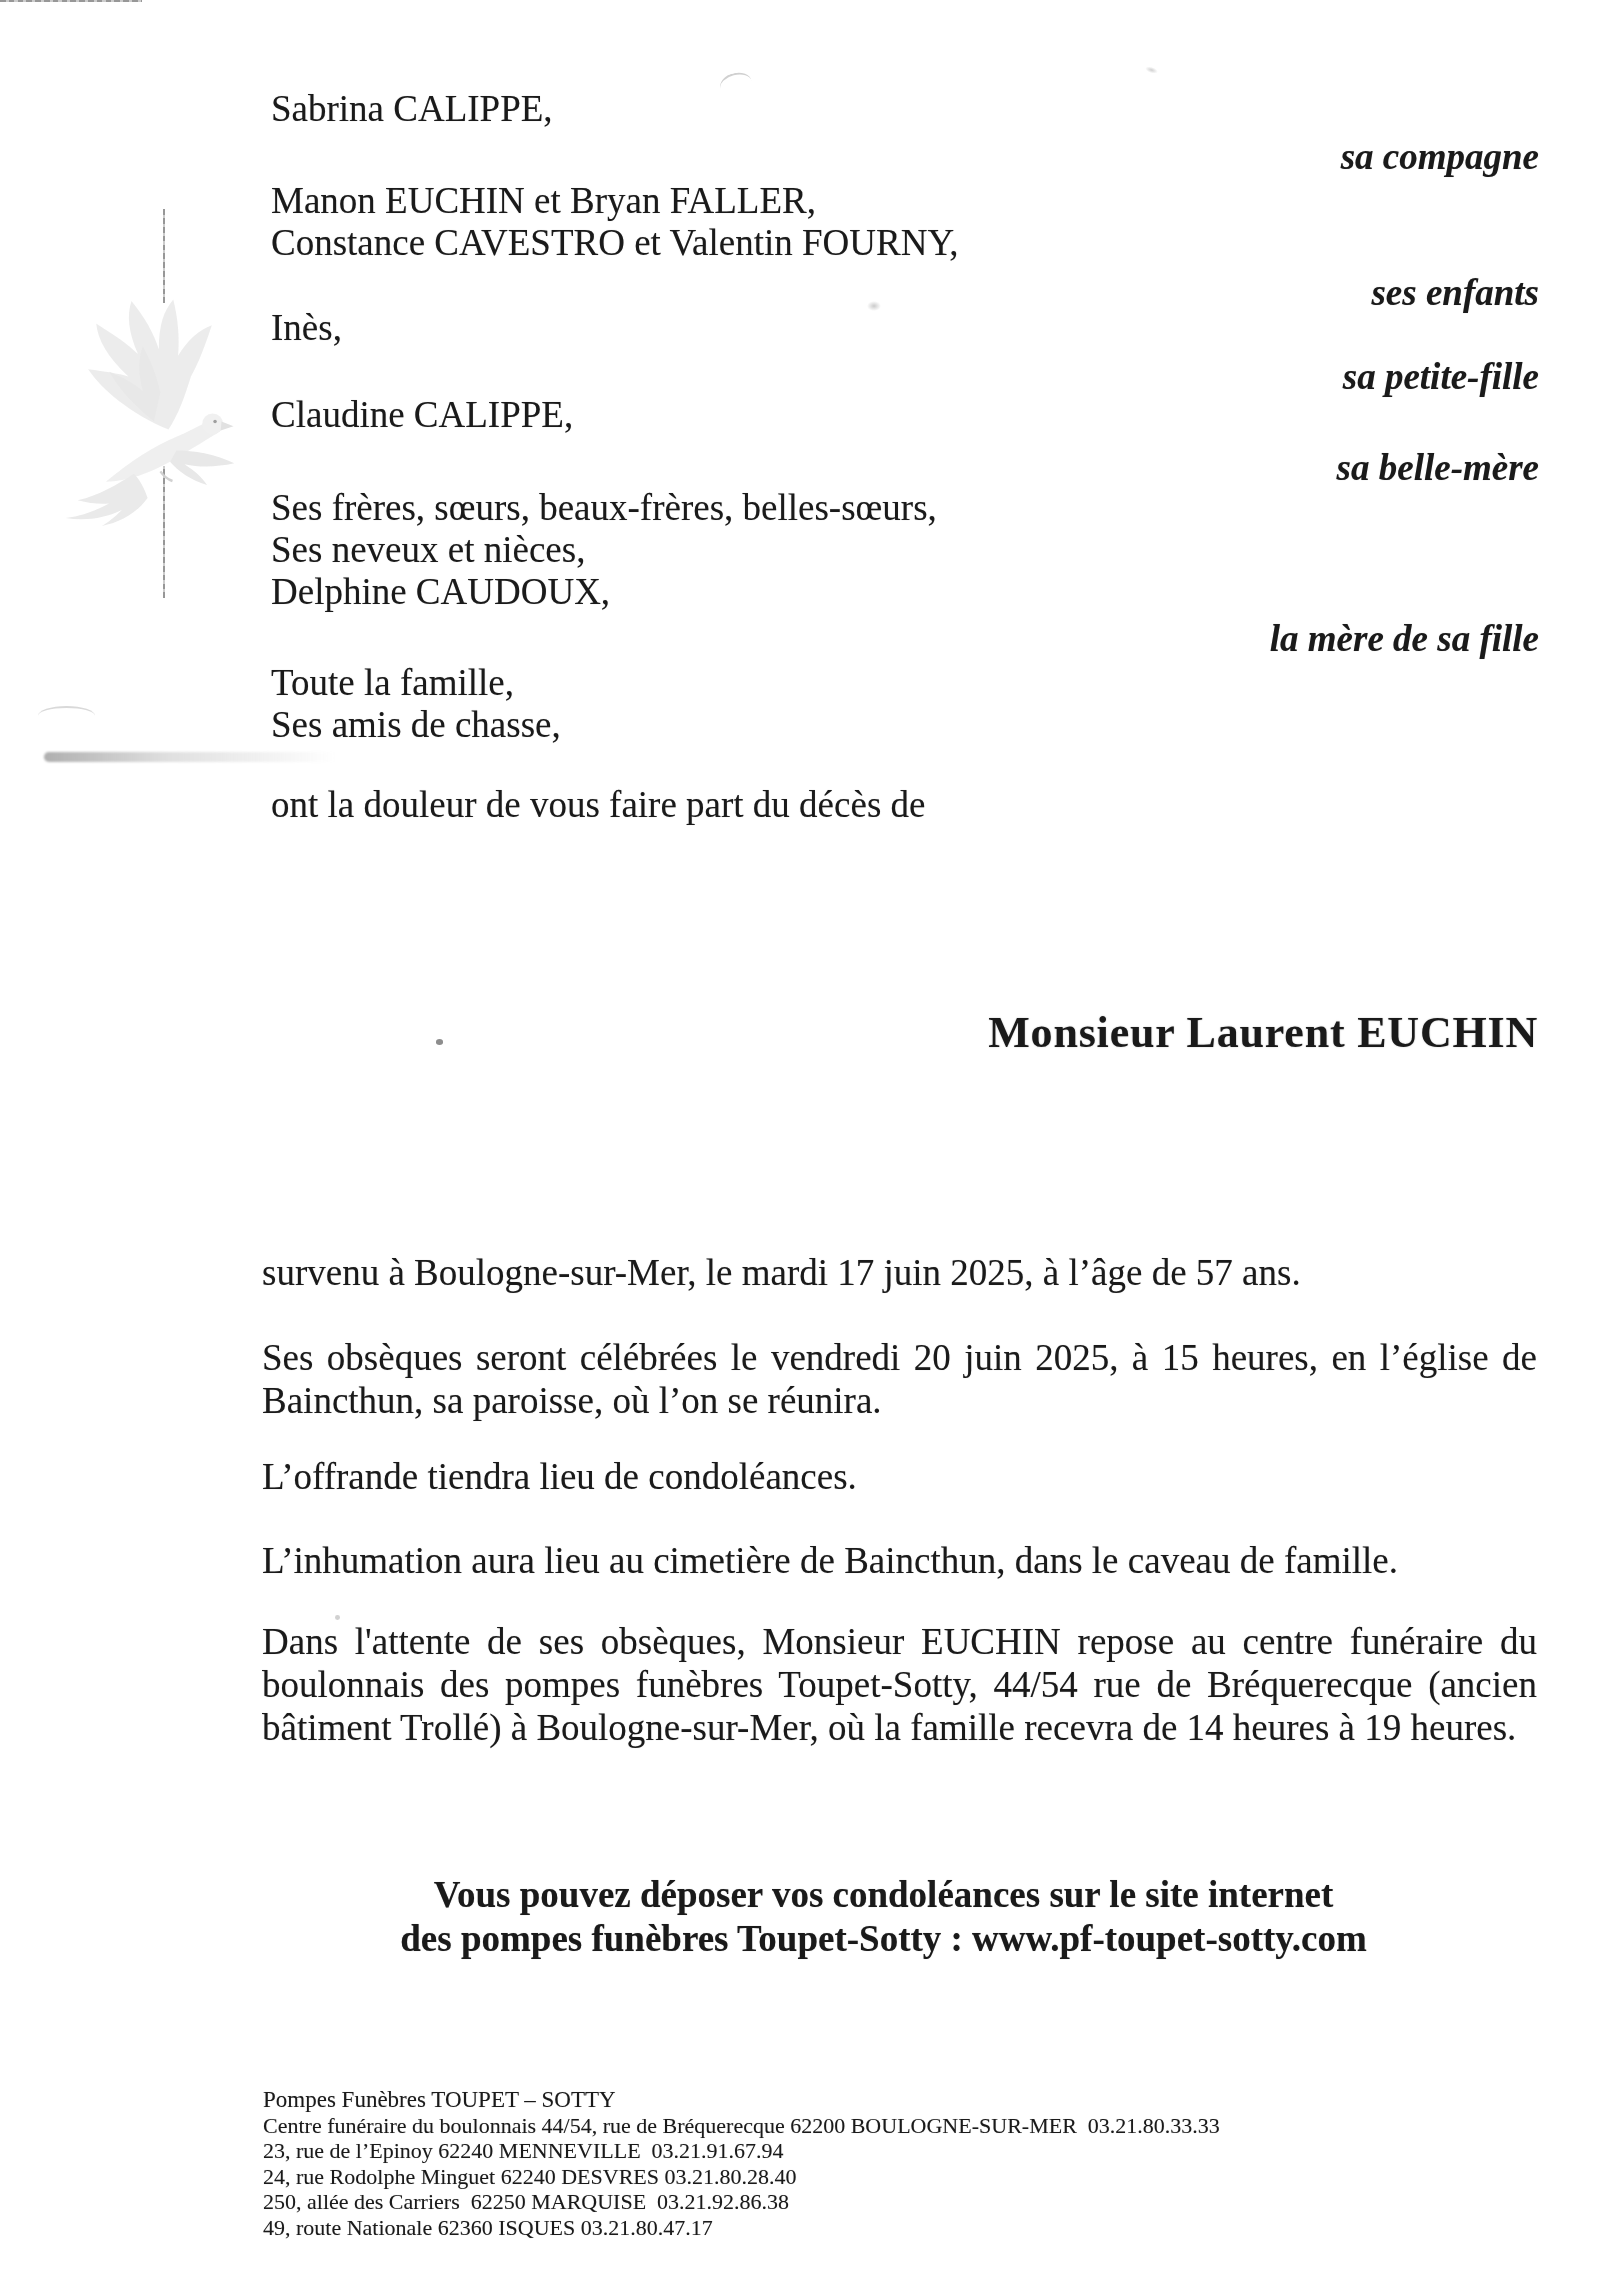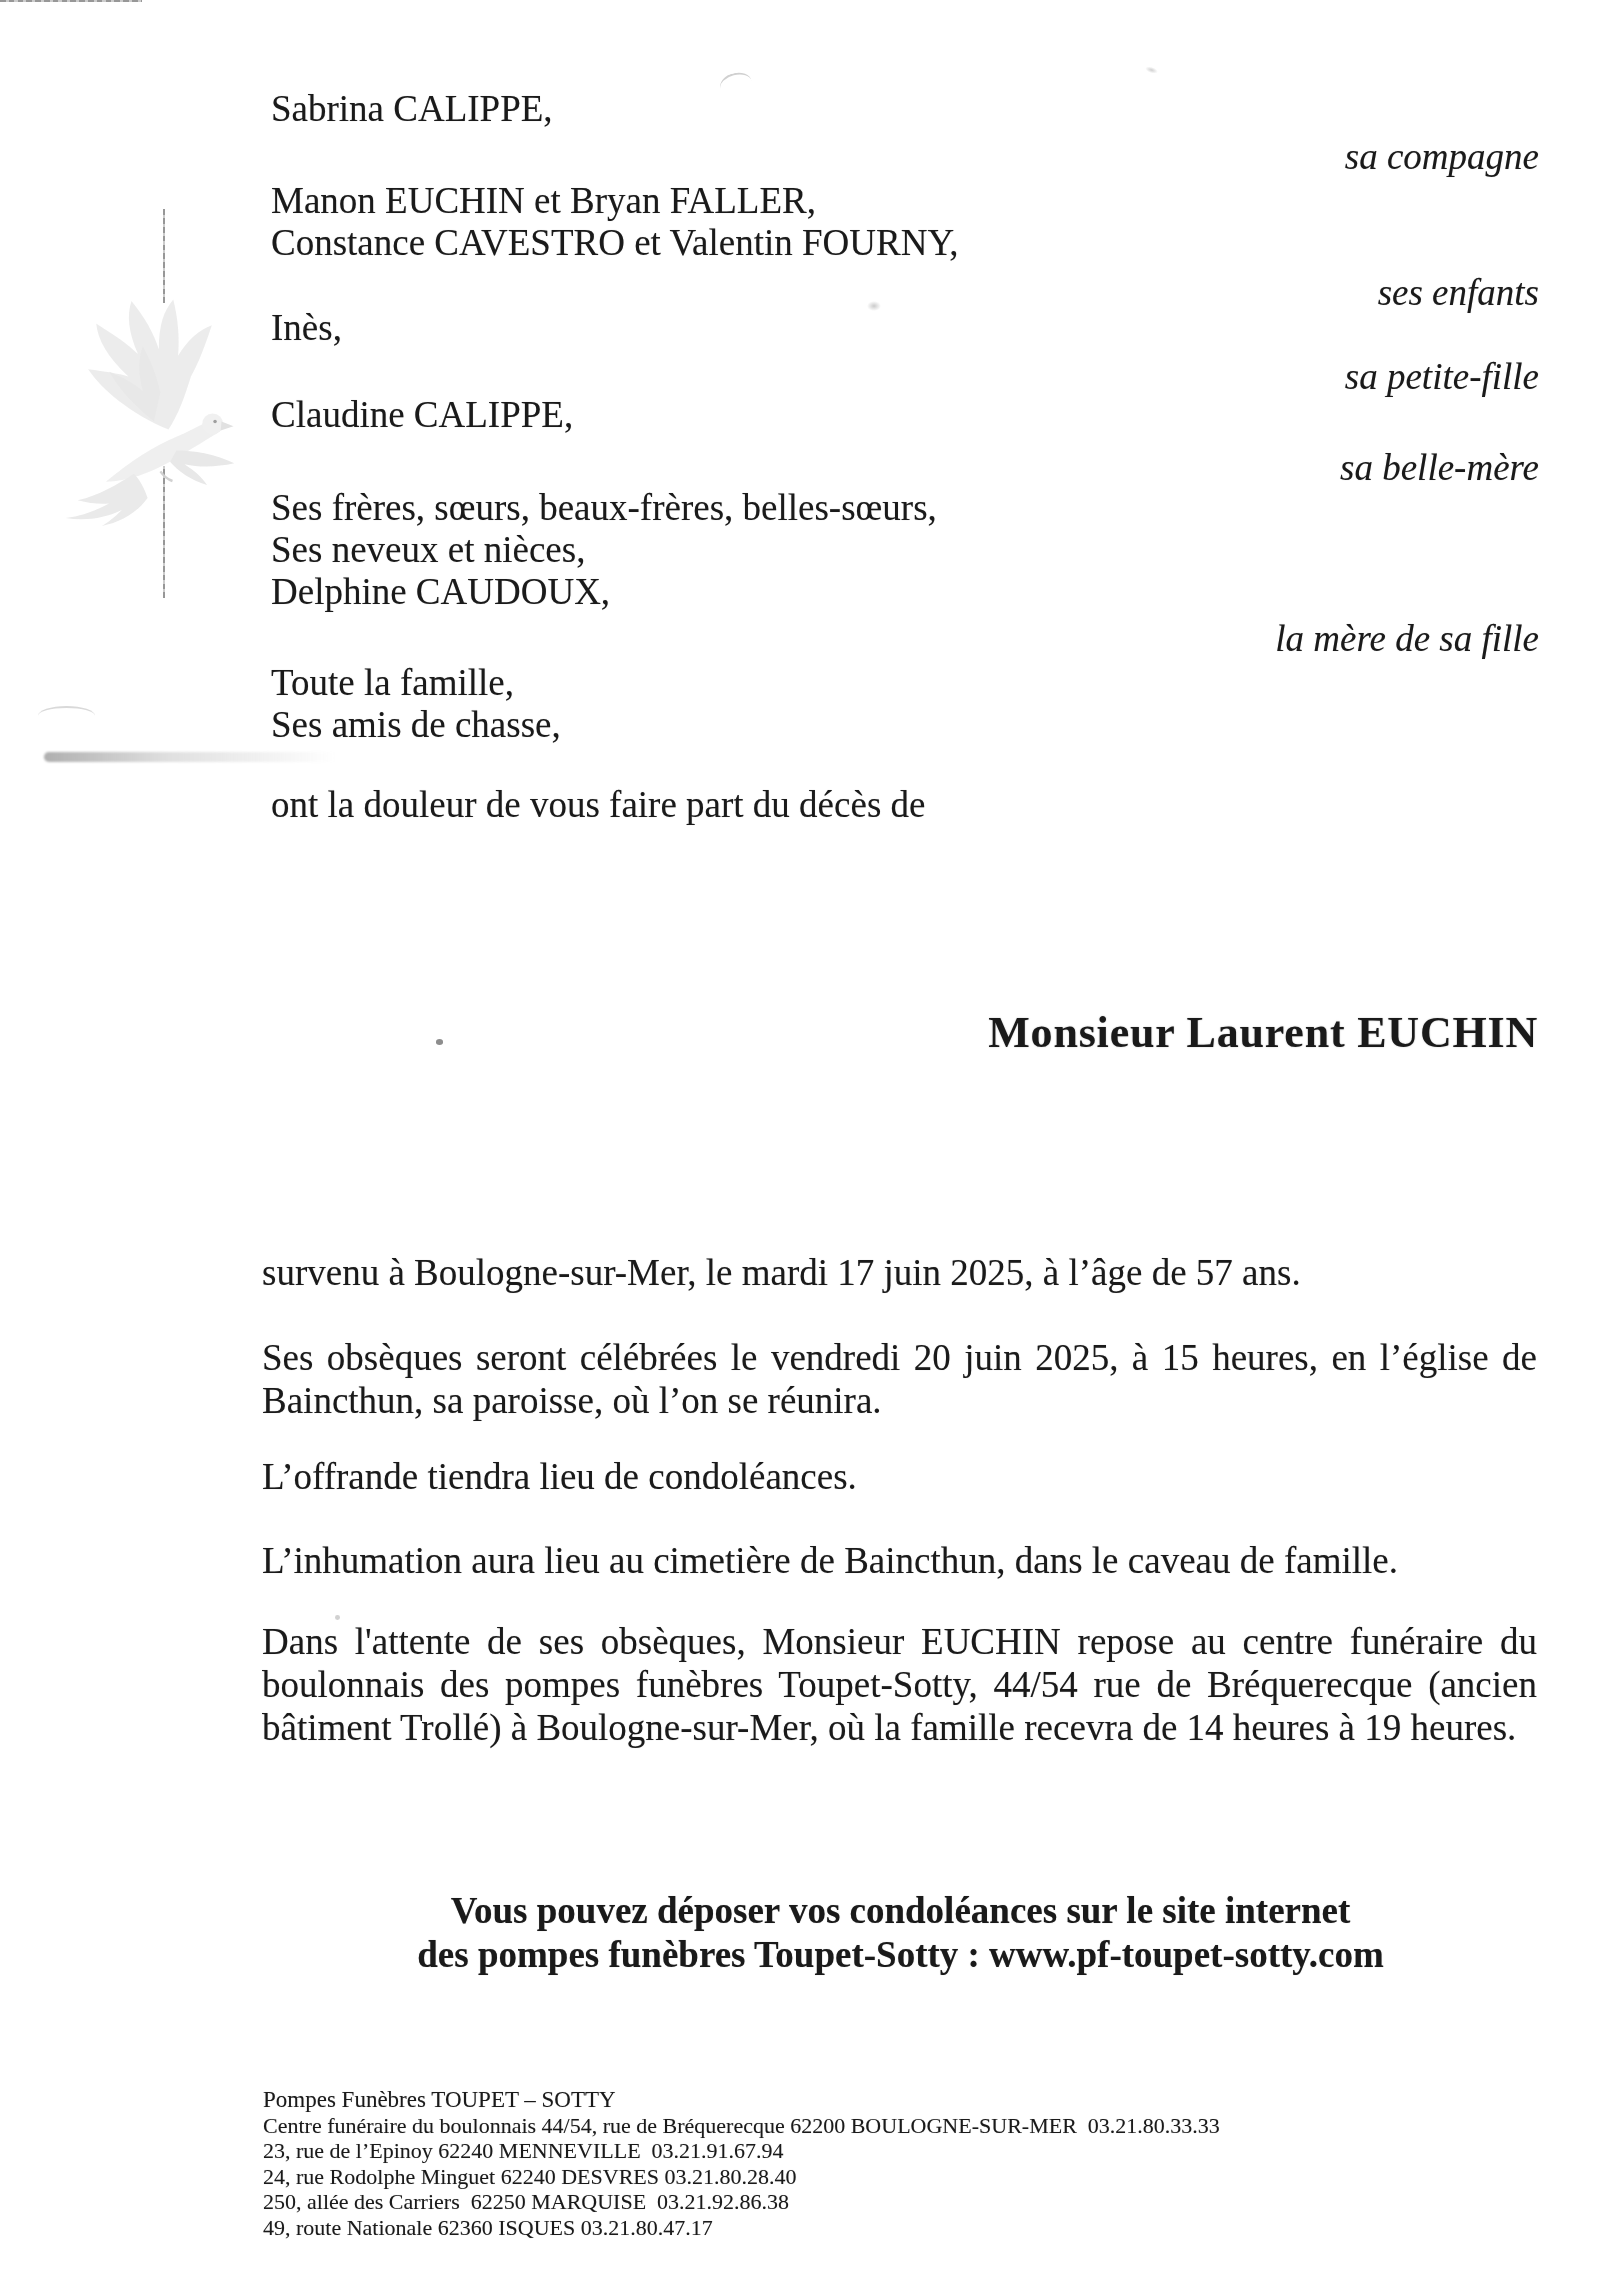--- a/index.html
+++ b/index.html
@@ -19,21 +19,21 @@
   }
   
   .line{
     position:absolute;
     white-space:nowrap;
     font-size:37px;
     line-height:1.1;
     text-shadow:0 0 0.8px rgba(25,25,25,.35);
   }
   .lname{left:263px;margin-left:8px;}
-  .rlabel{right:85px;font-style:italic;font-size:37px;}
+  .rlabel{right:85px;font-style:italic;font-size:37px;font-weight:bold;}
   
   .l-sabrina{top:89px}
   .l-manon{top:181px}
   .l-constance{top:223px}
   .l-ines{top:308px}
   .l-claudine{top:395px}
   .l-freres{top:488px}
   .l-neveux{top:530px}
   .l-delphine{top:572px}
   .l-famille{top:663px}
@@ -59,24 +59,23 @@
     text-align:justify;text-align-last:left;
     text-shadow:0 0 0.8px rgba(25,25,25,.35);
   }
   .p-death{top:1251px}
   .p-funeral{top:1336px}
   .p-offering{top:1455px}
   .p-burial{top:1539px}
   .p-repose{top:1620px}
   
   .condolences{
-    position:absolute;left:263px;width:1275px;top:1873px;
+    position:absolute;left:246px;width:1275px;top:1873px;
     text-align:center;font-weight:700;font-size:37px;line-height:44px;
     text-shadow:0 0 0.8px rgba(25,25,25,.4);
-    margin-top:16px;
   }
   
   .footer{
     position:absolute;left:263px;width:1275px;top:2087px;
     text-align:left;font-size:22px;line-height:25.5px;
     text-shadow:0 0 0.8px rgba(25,25,25,.3);
   }
   .footer-company{font-size:23px;}
   .footer-line{white-space:pre-wrap;}
   

